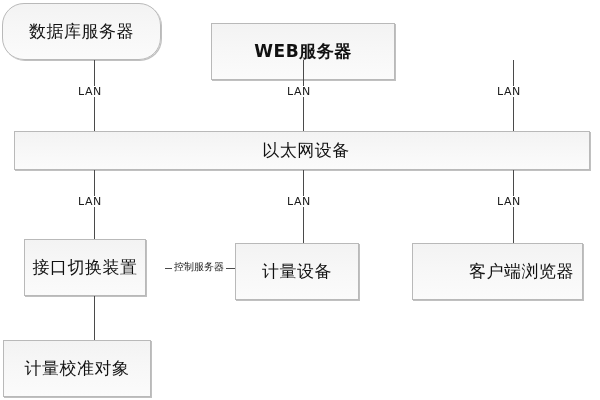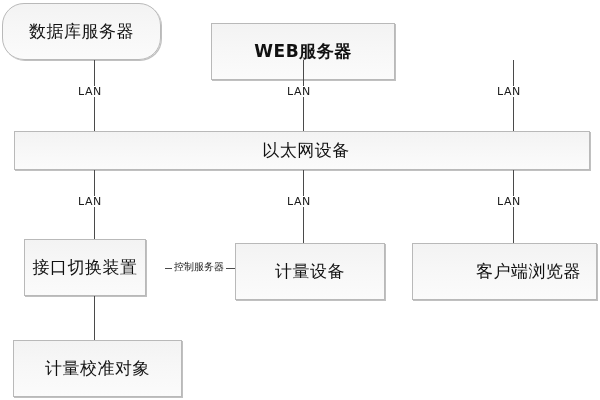--- a/index.html
+++ b/index.html
@@ -111,30 +111,30 @@
   <div class="vline" style="left:303px; top:170px; height:73px;"></div>
   <div class="edge-label lan" style="left:285px; top:196px;">LAN</div>
 
   <div class="vline" style="left:513px; top:170px; height:73px;"></div>
   <div class="edge-label lan" style="left:495px; top:196px;">LAN</div>
 
   <div class="node" style="left:24px; top:239px; width:122px; height:57px;">
     <span class="node-label">接口切换装置</span>
   </div>
 
-  <div class="node" style="left:235px; top:243px; width:150px; height:57px;">
+  <div class="node" style="left:235px; top:243px; width:124px; height:57px;">
     <span class="node-label">计量设备</span>
   </div>
 
-  <div class="node" style="left:412px; top:243px; width:185px; height:57px;padding-left:48px;">
+  <div class="node" style="left:412px; top:243px; width:171px; height:57px;padding-left:48px;">
     <span class="node-label">客户端浏览器</span>
   </div>
 
   <div class="hline" style="left:165px; top:268px; width:70px;"></div>
   <div class="edge-label cable" style="left:172px; top:262px;">控制服务器</div>
 
   <div class="vline" style="left:94px; top:296px; height:44px;"></div>
 
-  <div class="node" style="left:13px; top:340px; width:169px; height:57px;text-align:right;">
+  <div class="node" style="left:3px; top:340px; width:148px; height:57px;text-align:right;">
     <span class="node-label">计量校准对象</span>
   </div>
 
 </div>
 
 </body></html>

